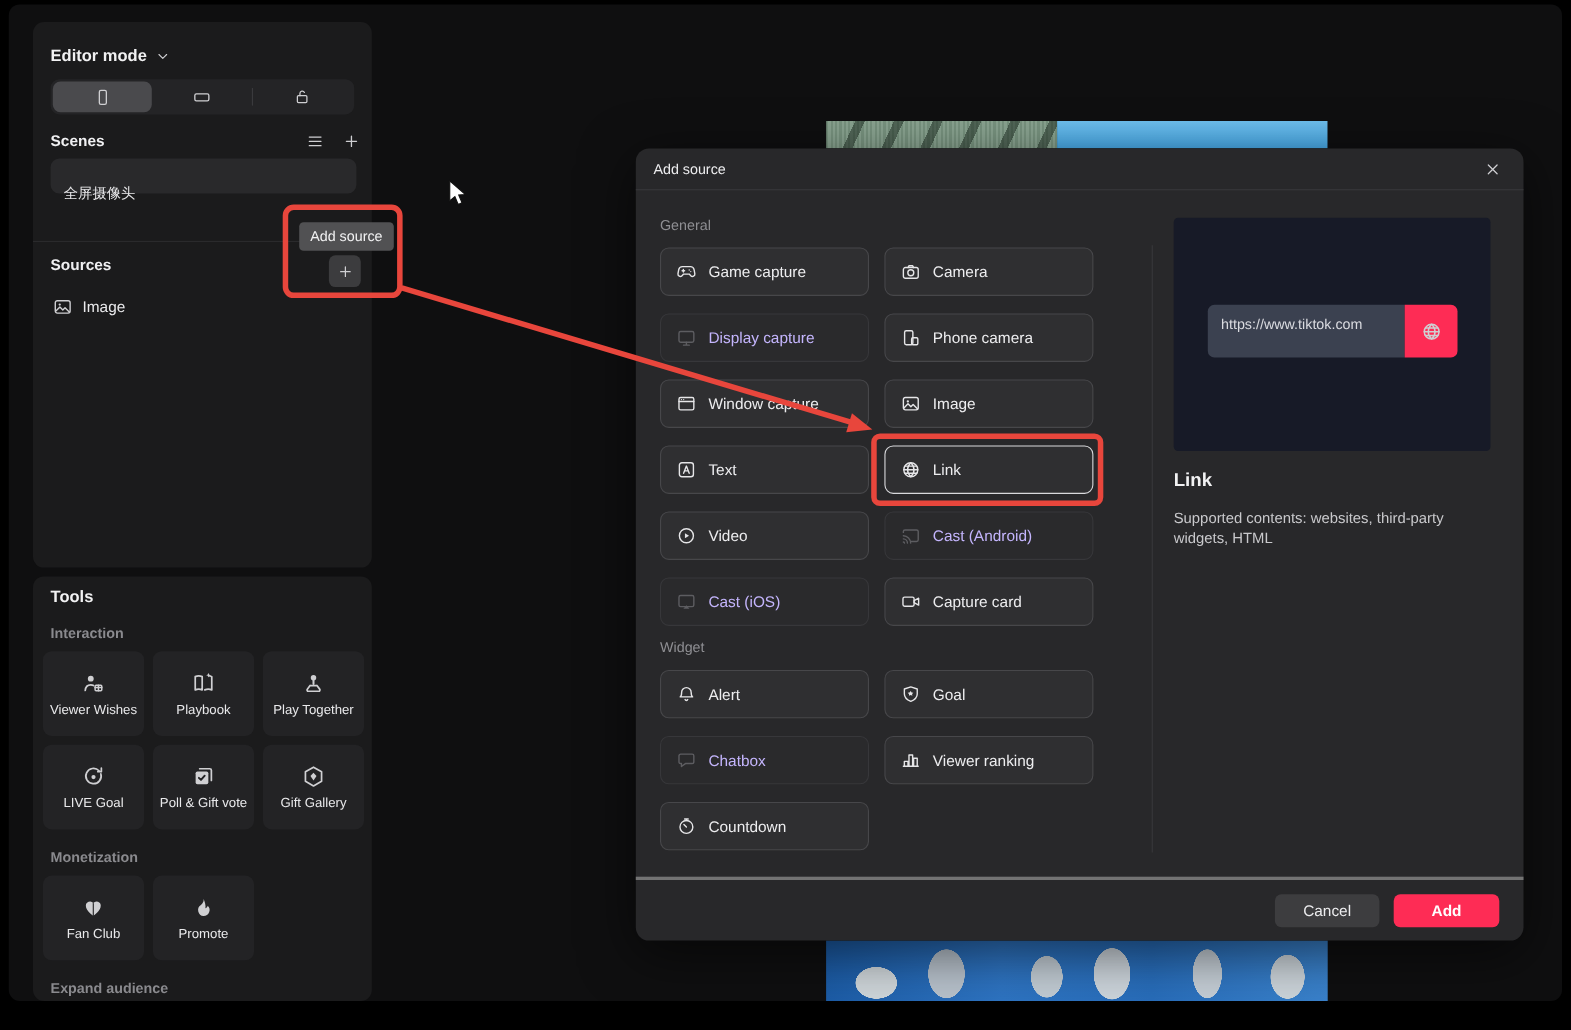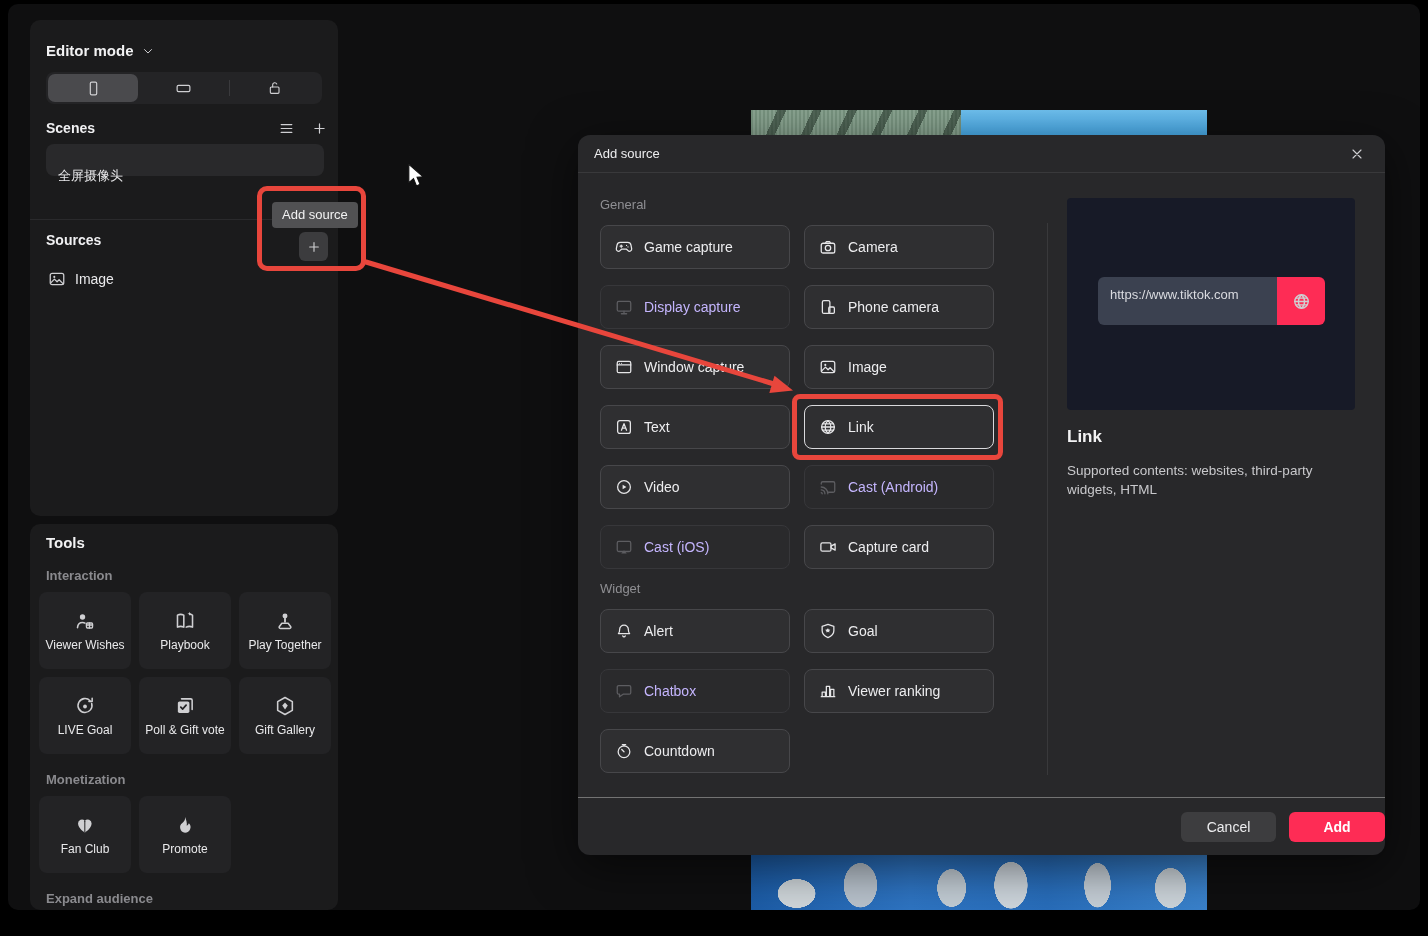--- a/index.html
+++ b/index.html
@@ -97,22 +97,22 @@
   .preview-box { position:relative; width:288px; height:212px; background:#171a27; border-radius:4px; }
   .url-pill { position:absolute; left:31px; top:79px; width:227px; height:48px; display:flex; }
   .url-field { flex:1; background:#3b4150; border-radius:6px 0 0 6px; font-size:13px; color:#dadbe0;
                line-height:36px; padding-left:12px; white-space:nowrap; overflow:hidden; }
   .url-go { width:48px; background:#fe2c55; border-radius:0 6px 6px 0; display:flex; align-items:center;
             justify-content:center; color:#fff; }
   .detail-heading { margin-top:17px; font-size:17px; font-weight:bold; color:#f2f2f3; }
   .detail-desc { margin-top:14px; font-size:13.5px; line-height:19px; color:#c9c9cc; }
   .detail-desc + .detail-desc { margin-top:7px; }
 
-  .modal-footer { height:58px; border-top:1px solid #737373; display:flex; align-items:center;
-                  justify-content:flex-end; gap:13px; flex:0 0 auto; }
+  .modal-footer { height:58px; border-top:3px solid #737373; display:flex; align-items:center;
+                  justify-content:flex-end; gap:13px; padding-right:22px; flex:0 0 auto; }
   .btn { height:30px; border:none; border-radius:6px; font-size:14px; cursor:pointer; }
   .btn-cancel { width:95px; background:#3d3d3f; color:#ededef; }
   .btn-add { width:96px; background:#fe2c55; color:#fff; font-weight:bold; }
 
   
   .tooltip { position:absolute; left:272px; top:202px; height:26px; background:#515153; border-radius:4px;
              color:#f2f2f3; font-size:13px; line-height:26px; padding:0 10px; z-index:30; }
   .anno-rect { position:absolute; border:5px solid #e8463c; background:transparent; pointer-events:none; z-index:50; }
   #anno-rect-1 { left:257px; top:186px; width:109px; height:85px; border-radius:10px; }
   #anno-rect-2 { left:792px; top:394px; width:211px; height:66px; border-radius:8px; }

